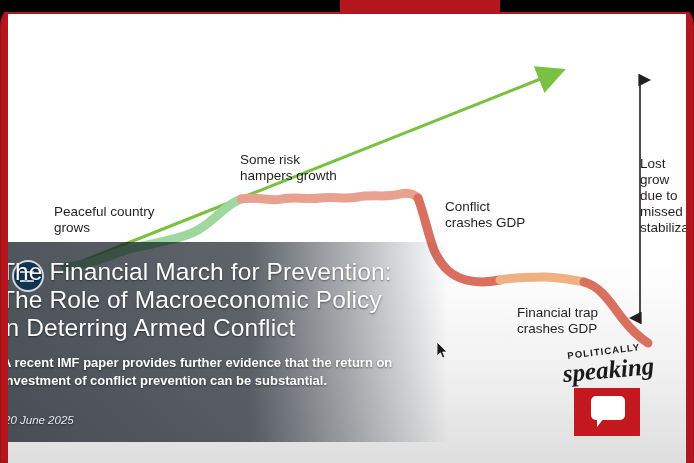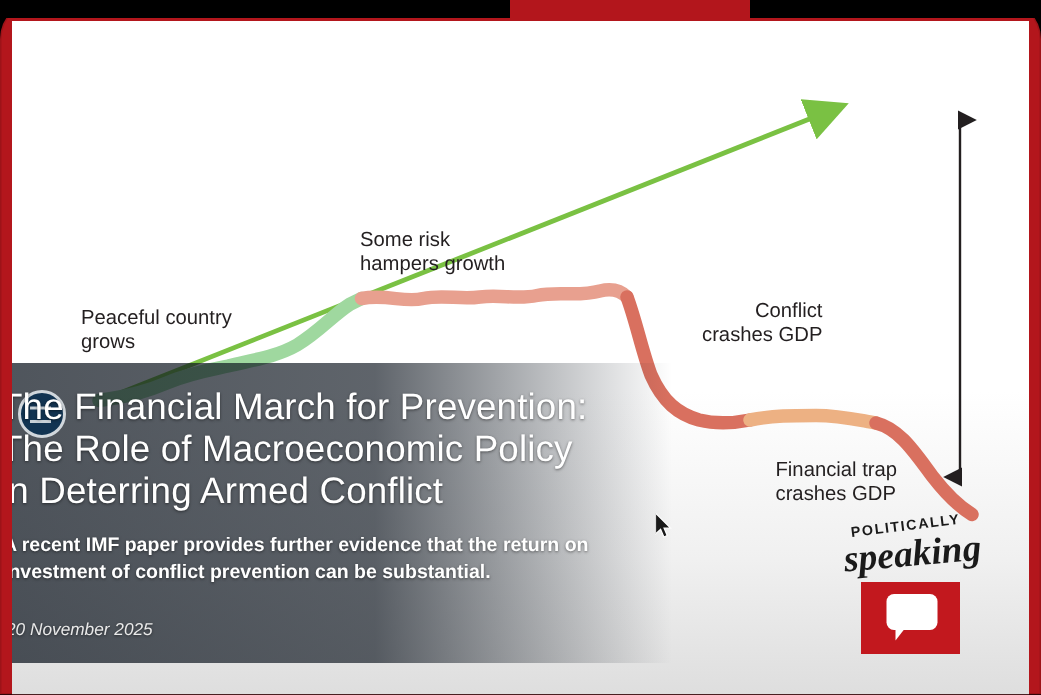--- a/index.html
+++ b/index.html
@@ -56,21 +56,21 @@
   .chart-label {
     position: absolute;
     color: #231f20;
     font-size: 13.5px;
     line-height: 16px;
     font-family: "Liberation Sans", sans-serif;
     white-space: pre-line;
   }
   .lbl-peaceful { left: 46px; top: 190px; }
   .lbl-somerisk { left: 232px; top: 138px; }
-  .lbl-conflict-crashes { left: 460px; top: 185px; text-align: right; }
+  .lbl-conflict-crashes { left: 437px; top: 185px; }
   .lbl-conflict-trap { left: 509px; top: 291px; }
   .lbl-lost-growth { left: 632px; top: 142px; }
 
   
   .title-band {
     position: absolute;
     left: 0;
     top: 228px;
     width: 440px;
     height: 200px;
@@ -264,30 +264,34 @@
       </svg>
 
       <div class="chart-label lbl-somerisk">Some risk
 hampers growth</div>
       <div class="chart-label lbl-peaceful">Peaceful country
 grows</div>
       <div class="chart-label lbl-conflict-crashes">Conflict
 crashes GDP</div>
       <div class="chart-label lbl-conflict-trap">Financial trap
 crashes GDP</div>
+      <div class="chart-label lbl-lost-growth">Lost grow
+due to
+missed
+stabiliza</div>
     </div>
 
     <div class="title-band"></div>
     <div class="logo-badge"></div>
     <div class="title-text">The Financial March for Prevention:
 The Role of Macroeconomic Policy
 in Deterring Armed Conflict</div>
     <div class="subtitle-text">A recent IMF paper provides further evidence that the return on
 investment of conflict prevention can be substantial.</div>
-    <div class="date-text">20 November 2025</div>
+    <div class="date-text">20 June 2025</div>
 
     <div class="ps-logo">
       <div class="ps-top">POLITICALLY</div>
       <div class="ps-main">speaking</div>
       <div class="ps-square">
         <div class="ps-bubble"></div>
       </div>
     </div>
 
   </div>

